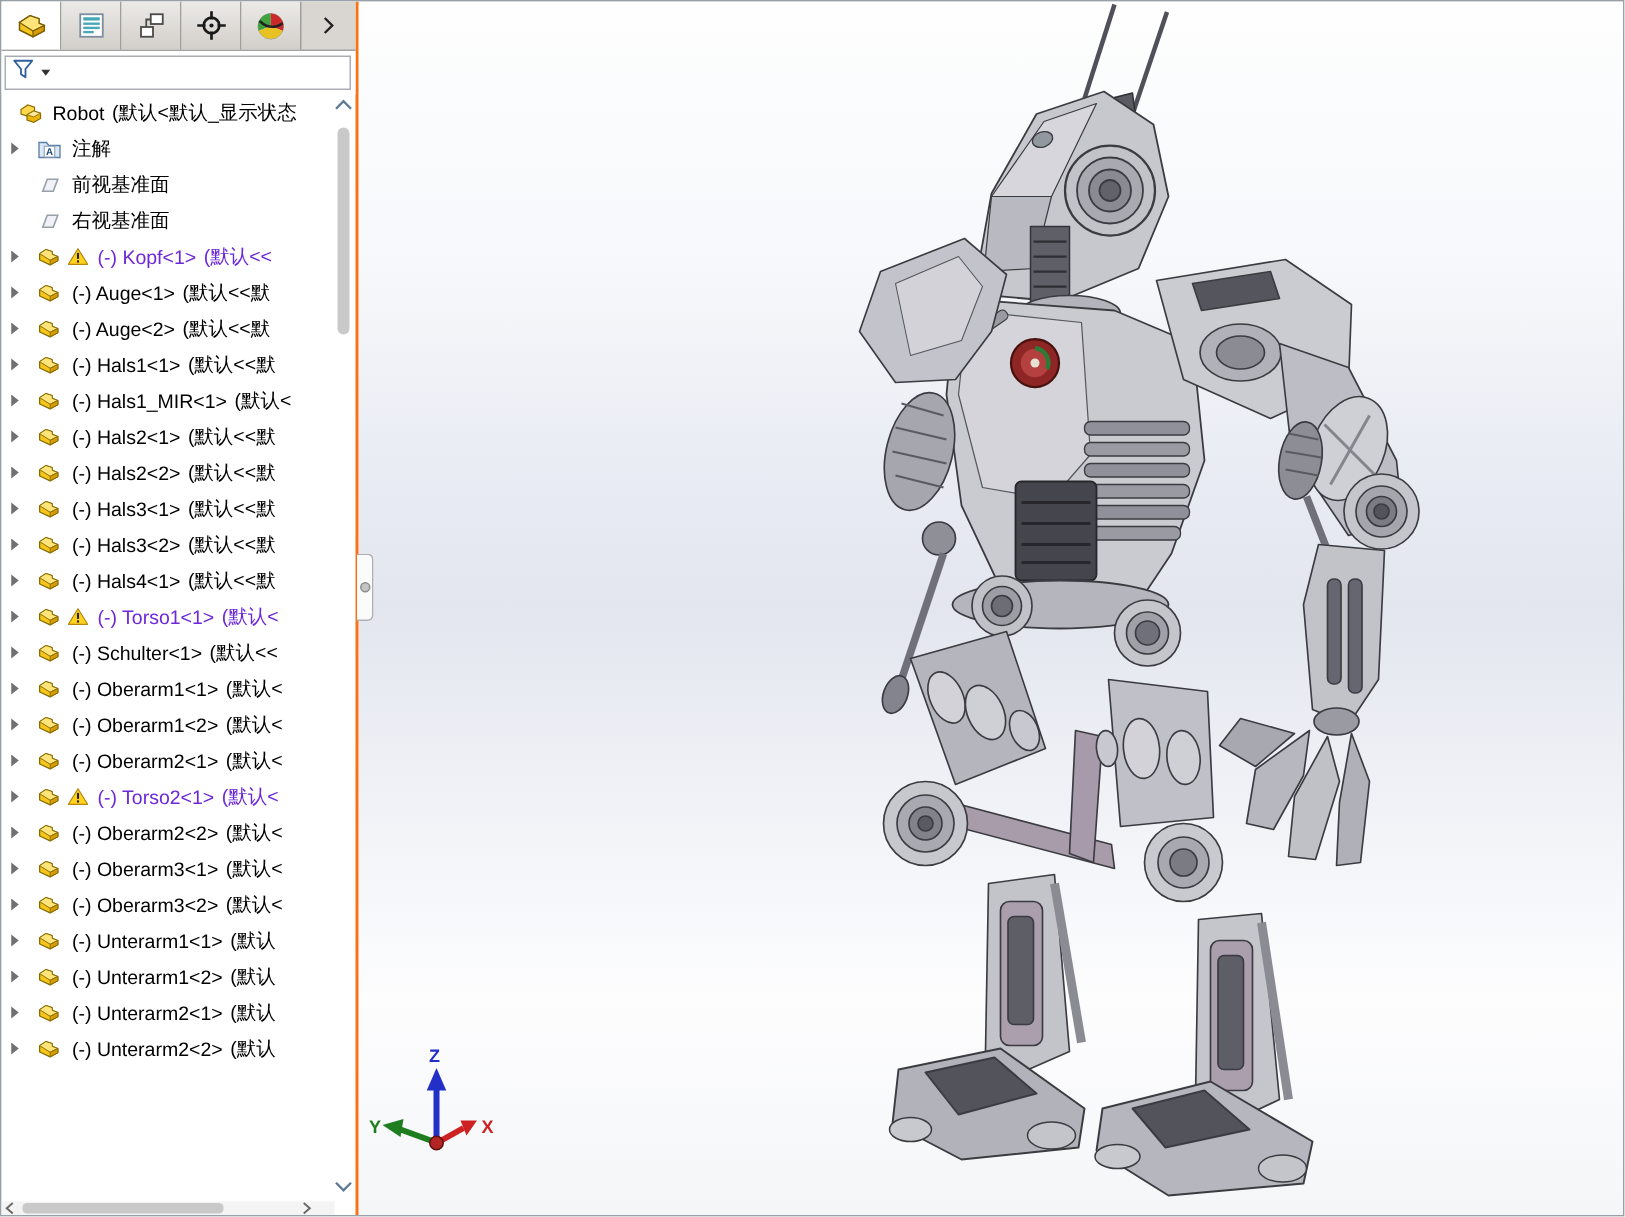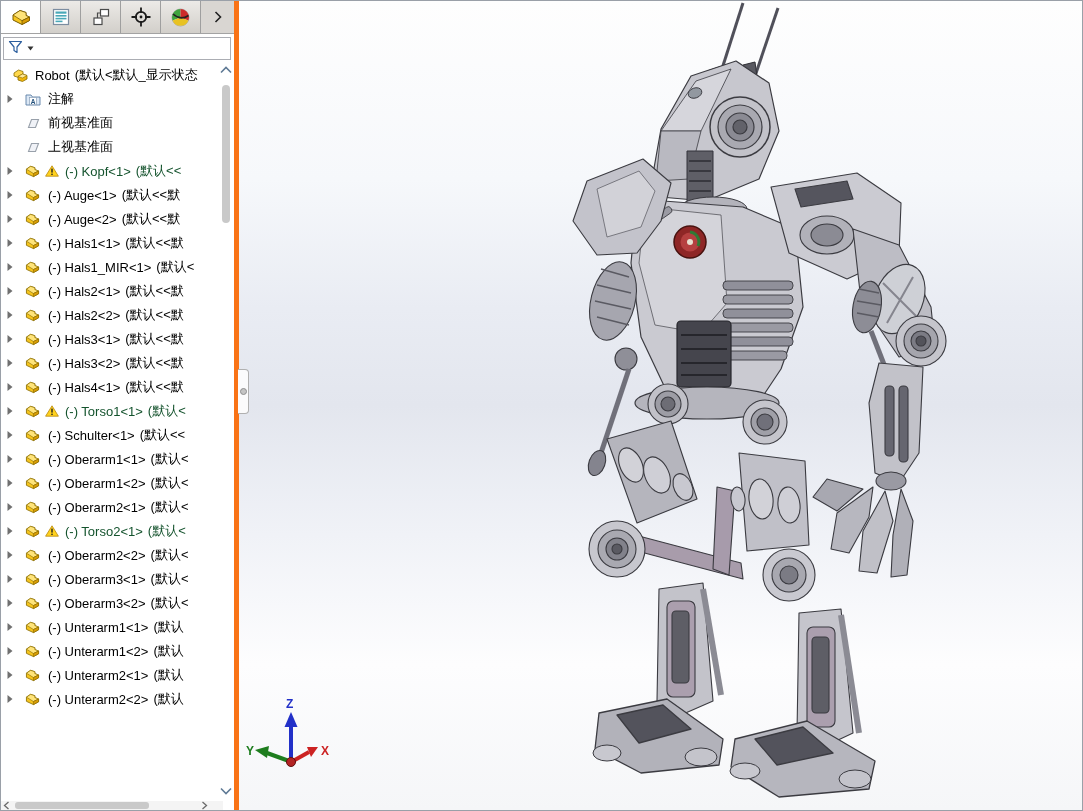--- a/index.html
+++ b/index.html
@@ -10,40 +10,40 @@
   }
   
   .viewport{
     position:absolute;left:238px;top:0;right:0;bottom:0;
     background:linear-gradient(180deg,#fefefe 0%,#f6f8fb 22%,#e9ecf3 38%,#e3e6ee 50%,#f0f2f7 66%,#fdfdfe 82%,#f5f6f8 100%);
   }
   .viewport svg{position:absolute;}
   
   .left-panel{
     position:absolute;left:0;top:0;width:238px;bottom:0;background:#fff;
-    border-right:5px solid #f97316;box-sizing:border-box;
+    border-right:2px solid #f97316;box-sizing:border-box;
   }
   .tab-strip{height:33px;background:#d9d6d2;border-bottom:1px solid #a3a3a3;display:flex;box-sizing:border-box;}
   .tab{
     width:40px;height:32px;box-sizing:border-box;border-right:1px solid #9f9f9f;
     display:flex;align-items:center;justify-content:center;
     background:linear-gradient(#eceae7,#d2cfca);
   }
   .tab.selected{background:#fff;}
   .tab-overflow{flex:1;display:flex;align-items:center;justify-content:center;}
   .filter-bar{height:29px;padding:3px 3px 2px 2px;box-sizing:border-box;background:#fff;}
   .filter-box{height:23px;border:1px solid #abadb3;background:#fff;display:flex;align-items:center;padding-left:4px;box-sizing:border-box;}
   .filter-caret{margin-left:3px;display:flex;align-items:center;}
   
   .tree{
     position:absolute;top:62px;left:0;width:222px;bottom:9px;
     overflow:hidden;font-size:13px;color:#000;
   }
   .tree-row{height:24px;display:flex;align-items:center;padding-left:5px;white-space:nowrap;overflow:hidden;}
-  .tree-row.warn{color:#14532d;}
+  .tree-row.warn{color:#6d28d9;}
   .tw{flex:0 0 15px;display:flex;align-items:center;}
   .tree-row.root .tw{flex:0 0 2px;}
   .tree-icon{flex:0 0 17px;display:flex;align-items:center;margin-left:4px;}
   .warn-slot{display:flex;align-items:center;margin-left:3px;}
   .tree-label{margin-left:6px;}
   .tree-suffix{margin-left:5px;}
   
   .vscroll{position:absolute;top:62px;right:1px;width:15px;bottom:12px;}
   .vs-btn{position:absolute;left:0;width:15px;height:14px;display:flex;align-items:center;justify-content:center;}
   .vs-up{top:0;} .vs-down{bottom:0;}
@@ -334,21 +334,21 @@
           </span>
           <span class="tree-label">前视基准面</span>
         </div>
         <div class="tree-row">
           <span class="tw"></span>
           <span class="tree-icon">
             <svg width="16" height="15" viewBox="0 0 16 15">
               <path d="M3.5 11.5 L6.5 3.5 L13.5 3.5 L10.5 11.5 Z" fill="#eef1f6" fill-opacity="0.9" stroke="#98a0aa" stroke-width="1.1"></path>
             </svg>
           </span>
-          <span class="tree-label">上视基准面</span>
+          <span class="tree-label">右视基准面</span>
         </div>
         <div class="tree-row warn">
           <span class="tw">
             <svg width="8" height="10" viewBox="0 0 8 10">
               <path d="M1.5 1 L6.5 5 L1.5 9 Z" fill="#707070"></path>
             </svg>
           </span>
           <span class="tree-icon">
             <svg width="15" height="14" viewBox="0 0 16 15">
               <path d="M1.5 5.5 L6 2.5 L10.5 4 L10.5 6 L14.5 7.5 L14.5 10.5 L9 13.5 L1.5 10 Z" fill="#f6c51d" stroke="#8a6d00" stroke-width="0.9" stroke-linejoin="round"></path>

